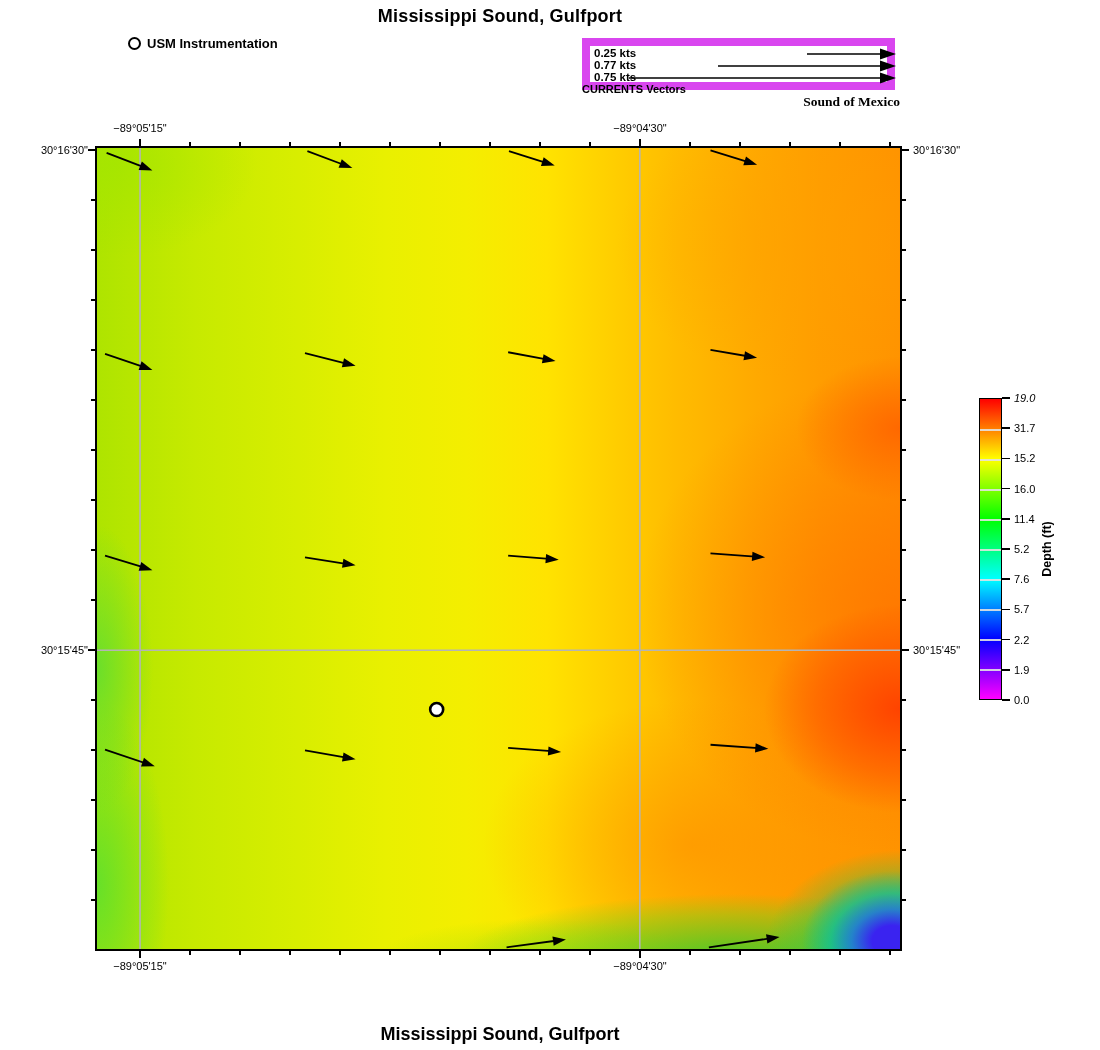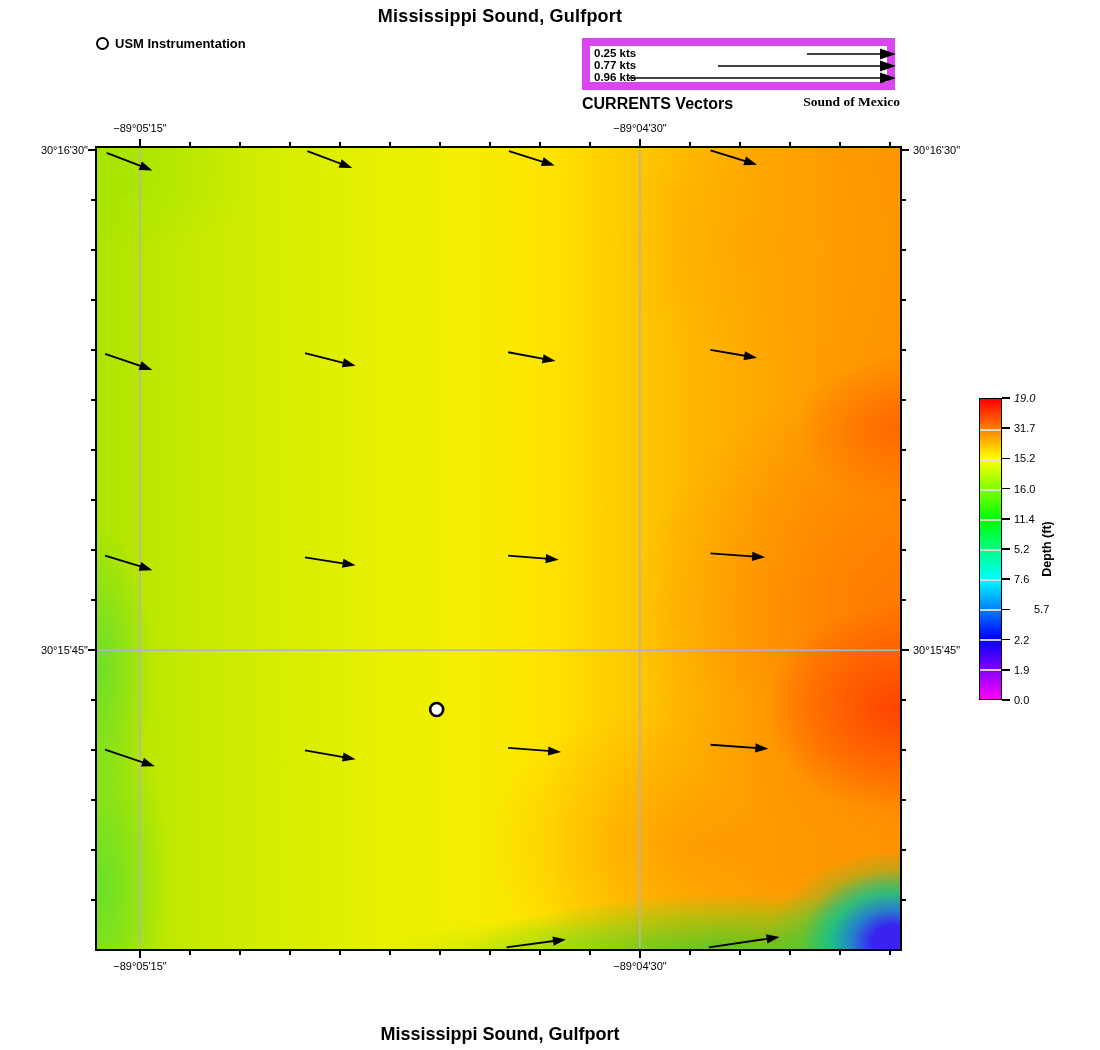--- a/index.html
+++ b/index.html
@@ -7,32 +7,32 @@
           font-family:"Liberation Sans",sans-serif;color:#000;overflow:hidden;}
 
   .title{position:absolute;left:97px;top:6px;width:806px;text-align:center;
          font-size:18px;font-weight:bold;letter-spacing:0.2px;}
   .subtitle{position:absolute;left:97px;top:99px;width:806px;text-align:center;
             font-family:"Liberation Serif",serif;font-size:17px;font-weight:bold;}
   .footer-title{position:absolute;left:97px;top:1024px;width:806px;text-align:center;
                 font-size:18px;font-weight:bold;}
 
   
-  .station-legend{position:absolute;left:96px;top:36px;display:flex;align-items:center;}
+  .station-legend{position:absolute;left:128px;top:36px;display:flex;align-items:center;}
   .station-legend .dot{width:9px;height:9px;border:2.5px solid #000;border-radius:50%;
                        background:#fff;margin-right:6px;}
   .station-legend .lbl{font-size:13px;font-weight:bold;}
 
   
   .vector-legend{position:absolute;left:582px;top:38px;width:313px;height:52px;
                  border:8px solid #d946ef;background:#fff;box-sizing:border-box;}
   .vector-legend .row-labels{position:absolute;left:4px;top:1px;font-size:11.5px;
                  font-weight:bold;line-height:12px;}
   .vector-legend svg{position:absolute;left:0;top:0;}
-  .vector-caption{position:absolute;left:582px;top:83px;font-size:16px;font-weight:bold;margin-top:12px;}
+  .vector-caption{position:absolute;left:582px;top:83px;font-size:11px;font-weight:bold;}
   .region-label{position:absolute;left:780px;top:94px;width:120px;text-align:right;
                 font-family:"Liberation Serif",serif;font-size:13.5px;font-weight:bold;}
 
   
   #plot{position:absolute;left:97px;top:148px;width:803px;height:801px;}
   #field{position:absolute;left:0;top:0;width:803px;height:801px;
     background:
       radial-gradient(90px 70px at 99% 99%, #3a23f0 0%, #3a23f0 22%, rgba(30,120,220,0.85) 45%, rgba(0,190,170,0.60) 68%, rgba(0,190,120,0) 100%),
       radial-gradient(150px 110px at 100% 100%, rgba(0,200,160,0.70) 25%, rgba(40,205,80,0.55) 55%, rgba(80,215,40,0) 90%),
       radial-gradient(300px 70px at 79% 101%, rgba(45,205,45,0.85) 0%, rgba(90,215,30,0.40) 60%, rgba(120,220,20,0) 90%),
@@ -72,21 +72,21 @@
 
   <div class="station-legend">
     <span class="dot"></span>
     <span class="lbl">USM Instrumentation</span>
   </div>
 
   <div class="vector-legend">
     <div class="row-labels">
       <div>0.25 kts</div>
       <div>0.77 kts</div>
-      <div>0.96 kts</div>
+      <div>0.75 kts</div>
     </div>
     <svg id="legend-svg" width="309" height="38" viewBox="0 0 309 38">
         <line x1="217" y1="8" x2="298" y2="8" stroke="#000" stroke-width="1.6"></line>
         <polygon points="306,8 290,13.5 290,2.5" fill="#000"></polygon>
         <line x1="128" y1="20" x2="298" y2="20" stroke="#000" stroke-width="1.6"></line>
         <polygon points="306,20 290,25.5 290,14.5" fill="#000"></polygon>
         <line x1="39" y1="32" x2="298" y2="32" stroke="#000" stroke-width="1.6"></line>
         <polygon points="306,32 290,37.5 290,26.5" fill="#000"></polygon>
       </svg>
   </div>
@@ -237,20 +237,20 @@
     <div class="cb-label" style="top: 451.4px;">15.2</div>
     <div class="cb-tick" style="top: 487.85px;"></div>
     <div class="cb-label" style="top: 481.6px;">16.0</div>
     <div class="cb-tick" style="top: 518.05px;"></div>
     <div class="cb-label" style="top: 511.8px;">11.4</div>
     <div class="cb-tick" style="top: 548.25px;"></div>
     <div class="cb-label" style="top: 542px;">5.2</div>
     <div class="cb-tick" style="top: 578.45px;"></div>
     <div class="cb-label" style="top: 572.2px;">7.6</div>
     <div class="cb-tick" style="top: 608.65px;"></div>
-    <div class="cb-label" style="top: 602.4px; margin-left: 20px;">5.7</div>
+    <div class="cb-label" style="top: 602.4px;">5.7</div>
     <div class="cb-tick" style="top: 638.85px;"></div>
     <div class="cb-label" style="top: 632.6px;">2.2</div>
     <div class="cb-tick" style="top: 669.05px;"></div>
     <div class="cb-label" style="top: 662.8px;">1.9</div>
     <div class="cb-tick" style="top: 699.25px;"></div>
     <div class="cb-label" style="top: 693px;">0.0</div>
   </div>
 
 </body></html>

